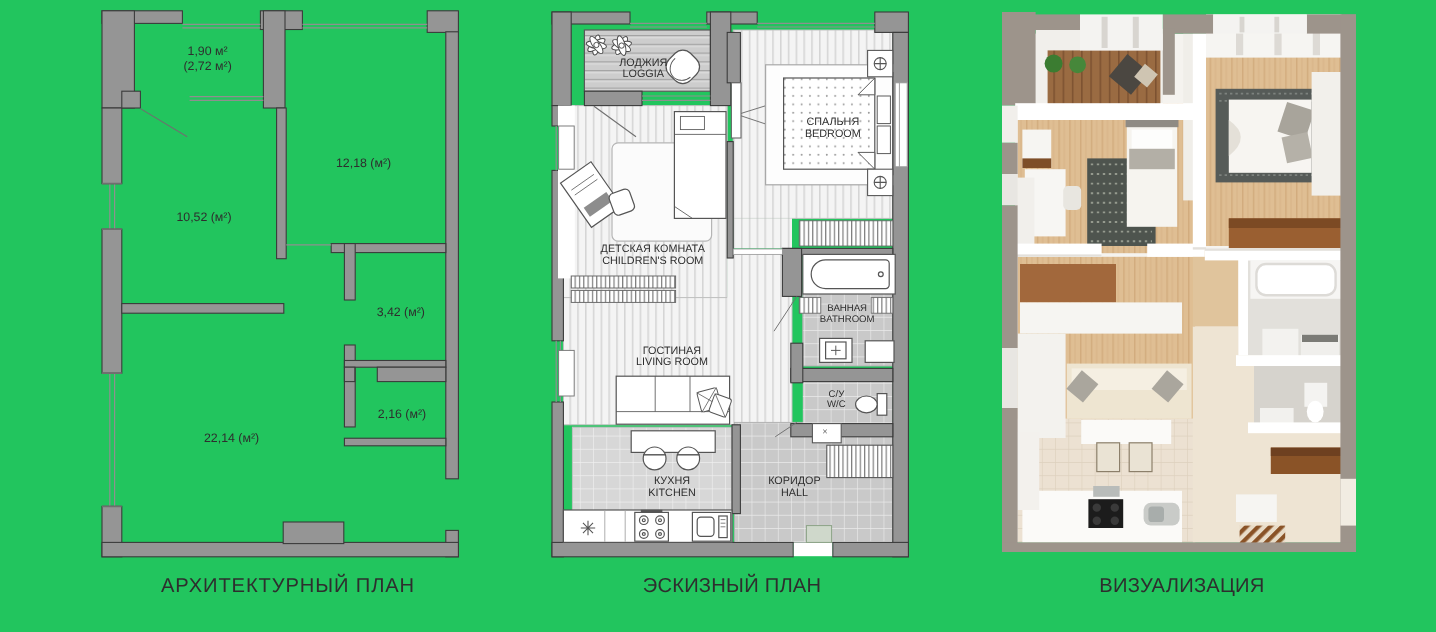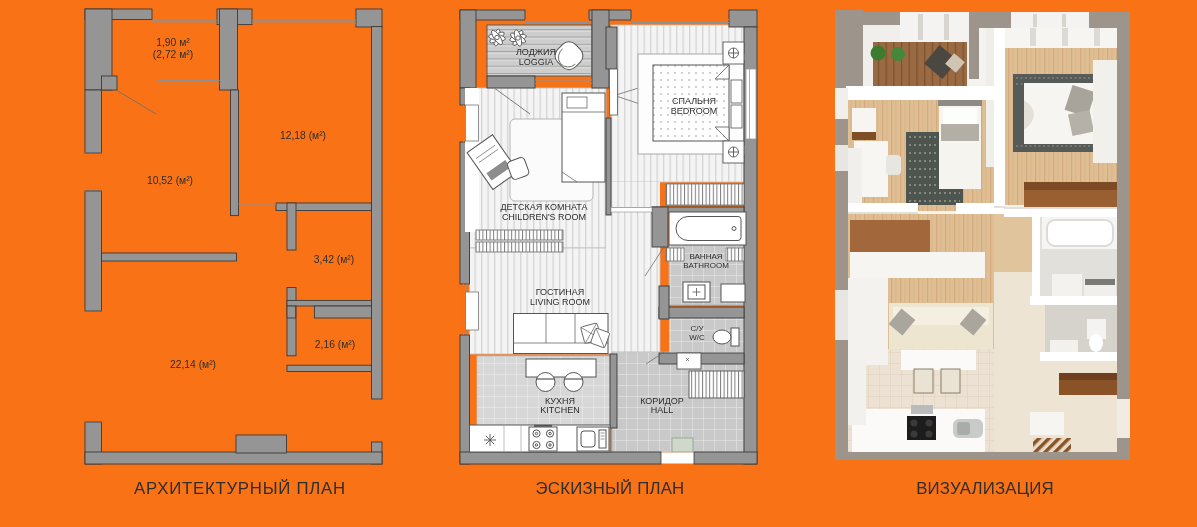--- a/index.html
+++ b/index.html
@@ -1,16 +1,16 @@
 <!DOCTYPE html>
 <html><head>
 <meta charset="utf-8">
 <style>
   html,body{margin:0;padding:0;background:#ffffff;}
-  #stage{position:relative;width:1197px;height:527px;background:#f97316;overflow:hidden;
+  #stage{position:relative;width:1197px;height:527px;background:#22c55e;overflow:hidden;
          font-family:"Liberation Sans", sans-serif;}
   svg{position:absolute;left:0;top:0;}
   text{font-family:"Liberation Sans", sans-serif;fill:#2e2e2e;}
 </style>
 </head>
 <body>
 <div id="stage">
 <svg width="1197" height="527" viewBox="0 0 1197 527">
 <defs>
   <pattern id="vstripe" width="6.5" height="8" patternUnits="userSpaceOnUse">

